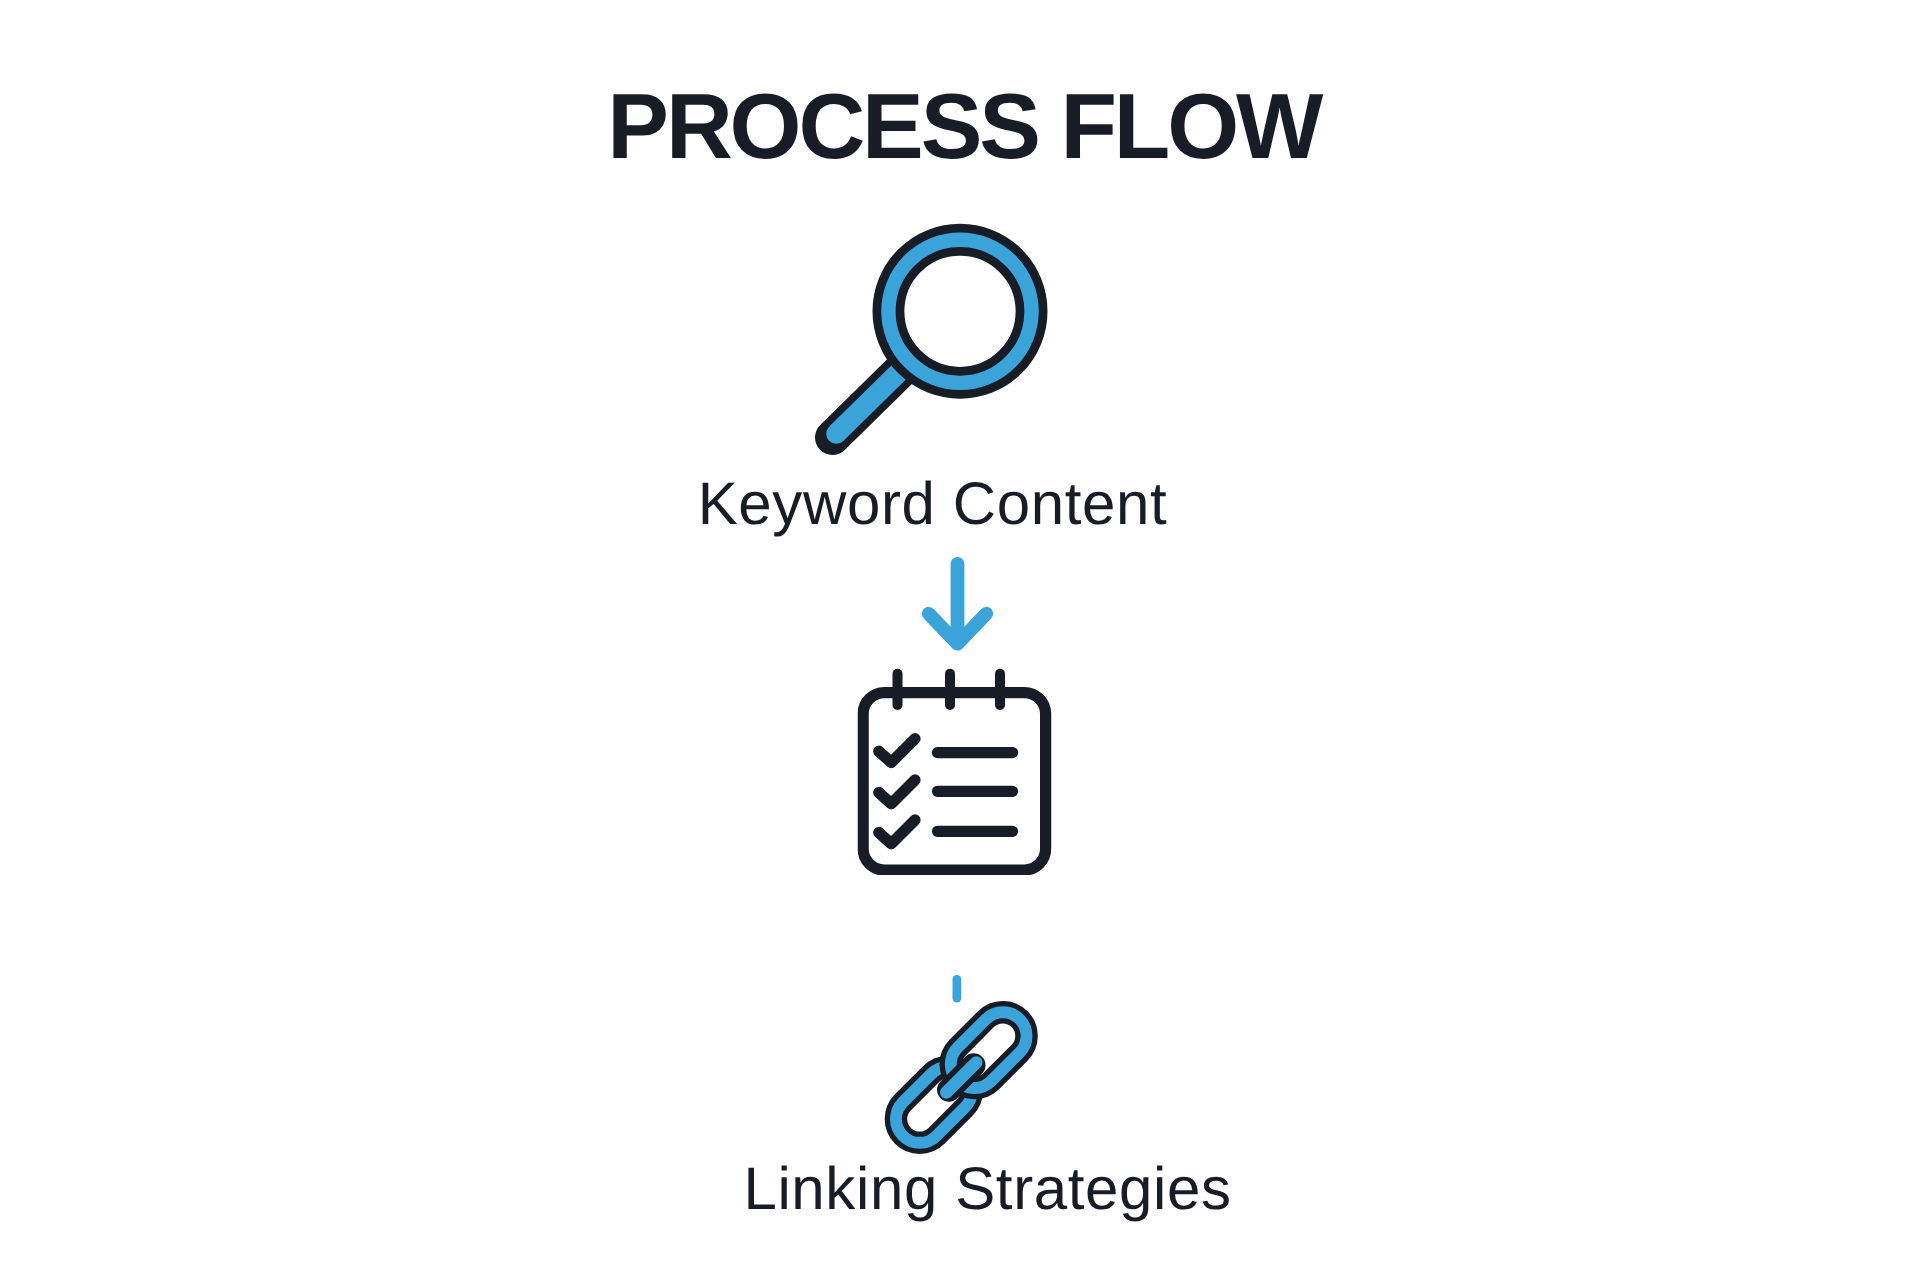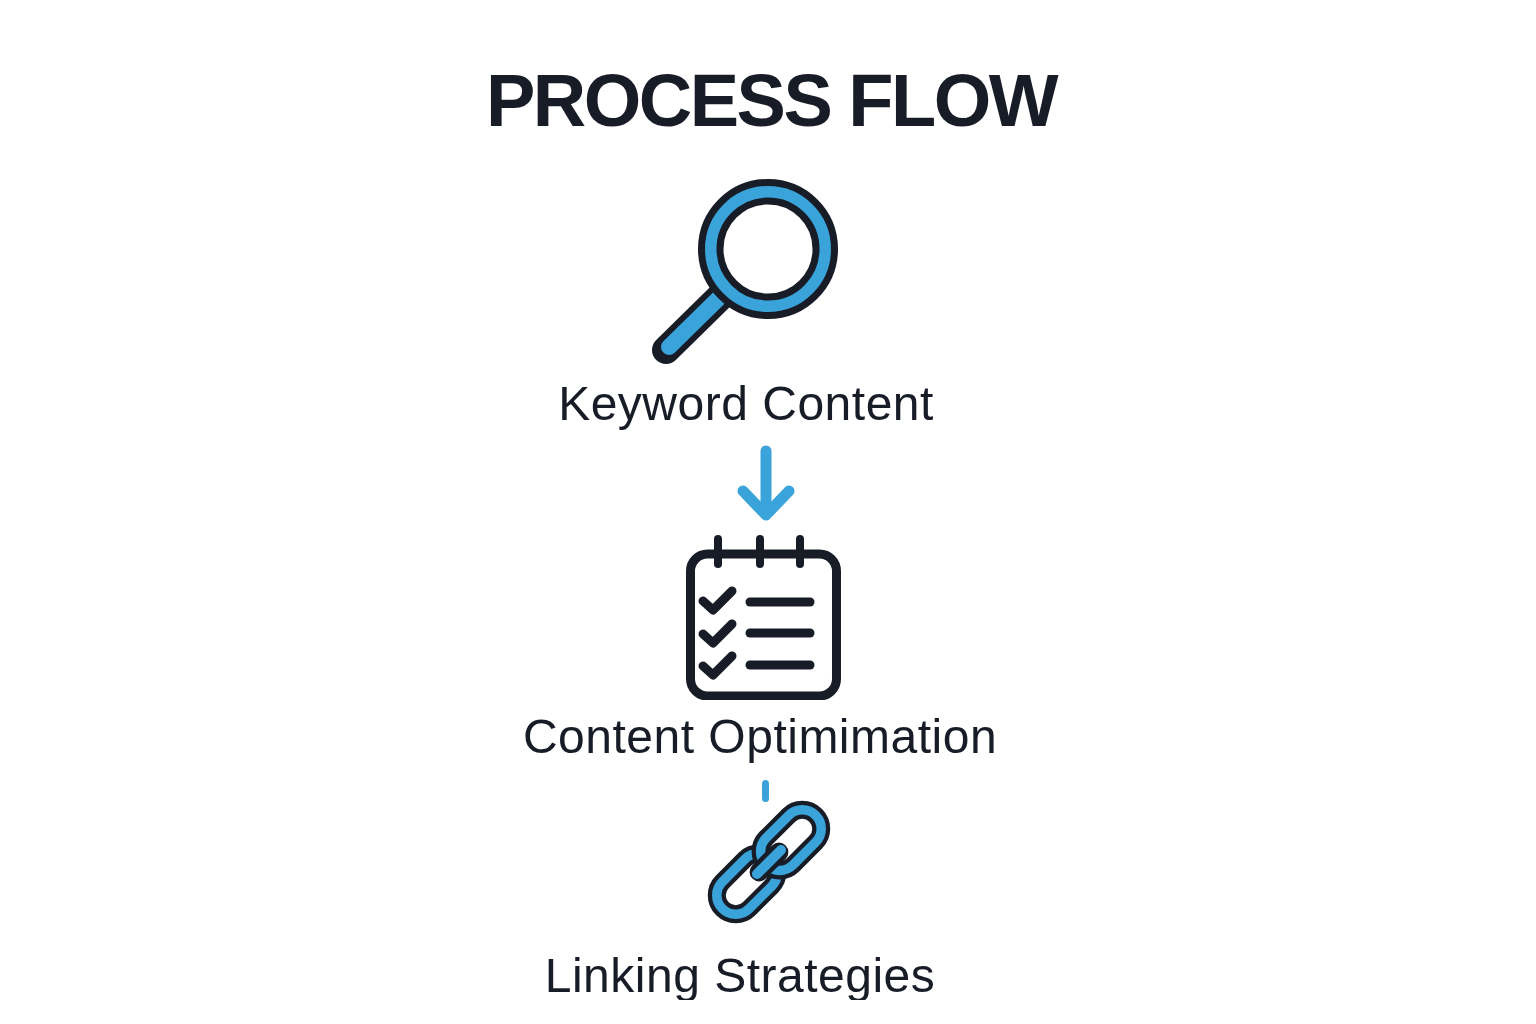--- a/index.html
+++ b/index.html
@@ -38,21 +38,21 @@
     transform: translateX(-50%);
     font-size: 48px;
     font-weight: 400;
     letter-spacing: 0.5px;
     line-height: 1;
     color: var(--ink);
     white-space: nowrap;
   }
   .label-1 { left: 746px; top: 380px; }
   .label-2 { left: 760px; top: 713px; }
-  .label-3 { left: 740px; top: 928px; margin-top: 24px; }
+  .label-3 { left: 790px; top: 928px; }
 
   .icon { position: absolute; }
   .icon-magnifier { left: 650px; top: 160px; }
   .icon-arrow     { left: 736px; top: 445px; }
   .icon-checklist { left: 686px; top: 532px; }
   .icon-chain     { left: 689px; top: 782px; }
 
   .connector-dash {
     position: absolute;
     left: 762px;
@@ -97,21 +97,20 @@
     <line class="ink-stroke round" x1="74" y1="7" x2="74" y2="32" stroke-width="8"></line>
     <line class="ink-stroke round" x1="114" y1="7" x2="114" y2="32" stroke-width="8"></line>
     <polyline class="ink-stroke round" points="17,69 27,78 46,59" stroke-width="9"></polyline>
     <polyline class="ink-stroke round" points="17,102 27,111 46,92" stroke-width="9"></polyline>
     <polyline class="ink-stroke round" points="17,134 27,143 46,124" stroke-width="9"></polyline>
     <line class="ink-stroke round" x1="64" y1="70" x2="124" y2="70" stroke-width="9"></line>
     <line class="ink-stroke round" x1="64" y1="101" x2="124" y2="101" stroke-width="9"></line>
     <line class="ink-stroke round" x1="64" y1="133" x2="124" y2="133" stroke-width="9"></line>
   </svg>
 
-  <div class="step-label label-2">Content Optimimation</div>
 
   <div class="connector-dash"></div>
 
   <svg class="icon icon-chain" width="160" height="160" viewBox="0 0 160 160">
     <g transform="rotate(-45 80 80)">
       <rect class="ink-stroke" x="14" y="61" width="70" height="38" rx="19" stroke-width="18"></rect>
       <rect class="accent-stroke" x="14" y="61" width="70" height="38" rx="19" stroke-width="9.5"></rect>
       <rect class="ink-stroke" x="76" y="61" width="70" height="38" rx="19" stroke-width="18"></rect>
       <rect class="accent-stroke" x="76" y="61" width="70" height="38" rx="19" stroke-width="9.5"></rect>
       <line class="ink-stroke round" x1="66" y1="80" x2="94" y2="80" stroke-width="19"></line>

